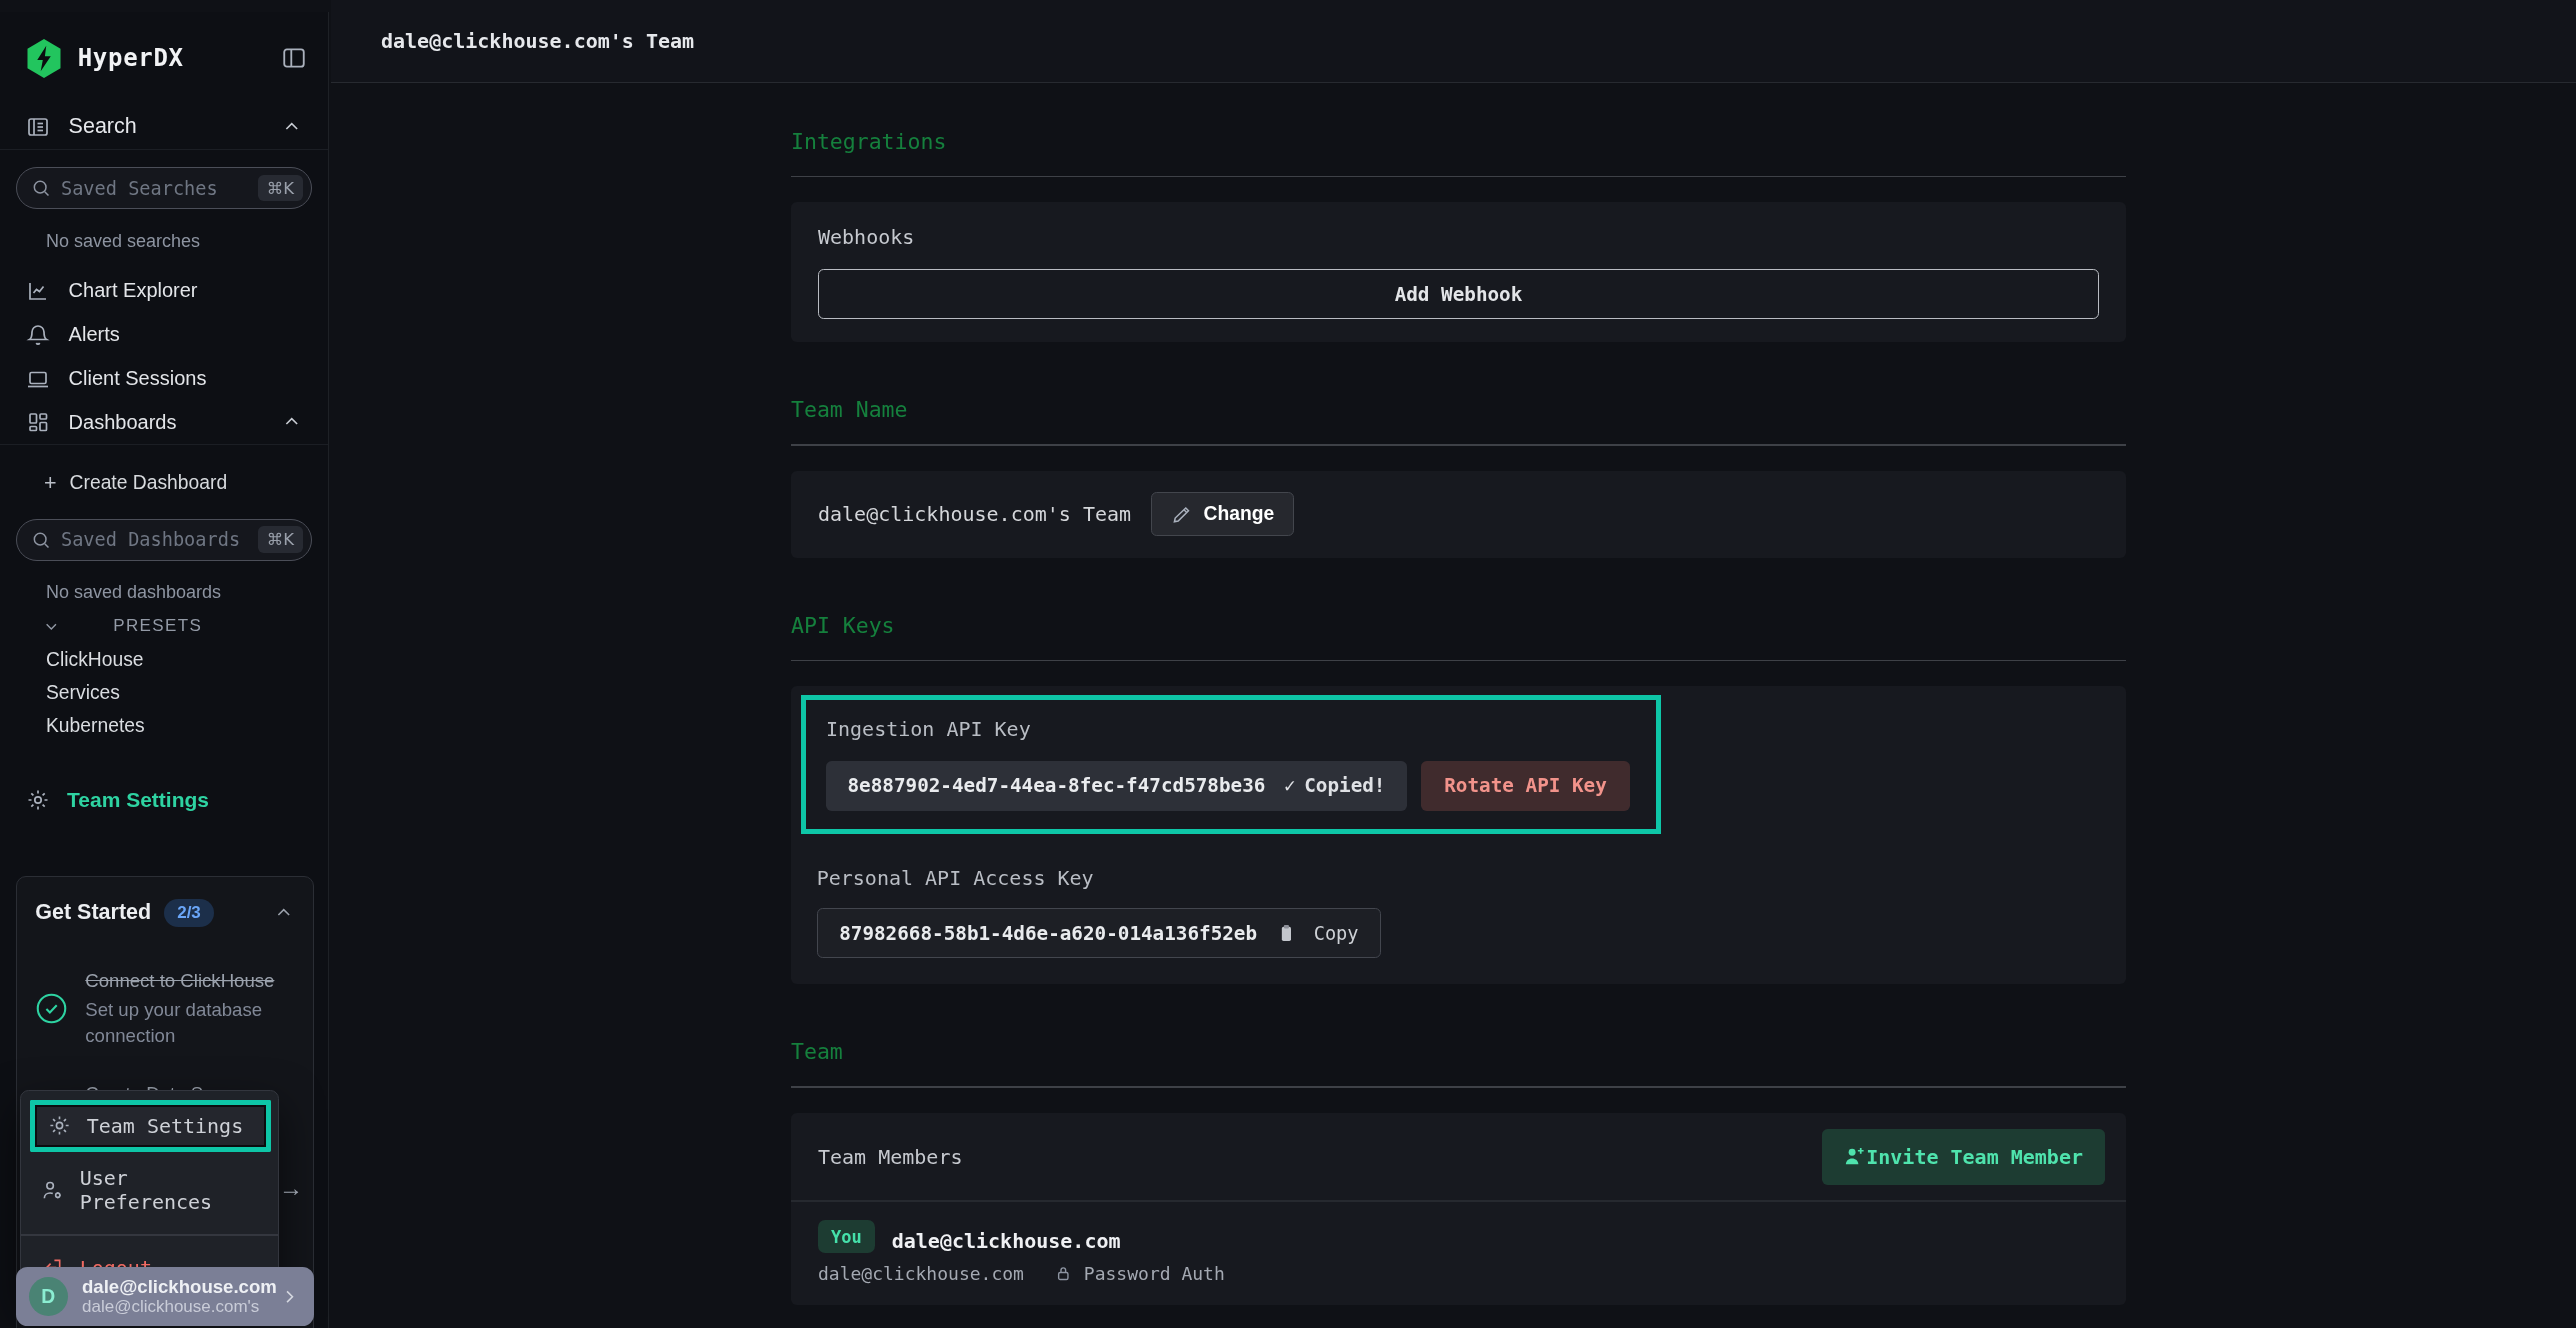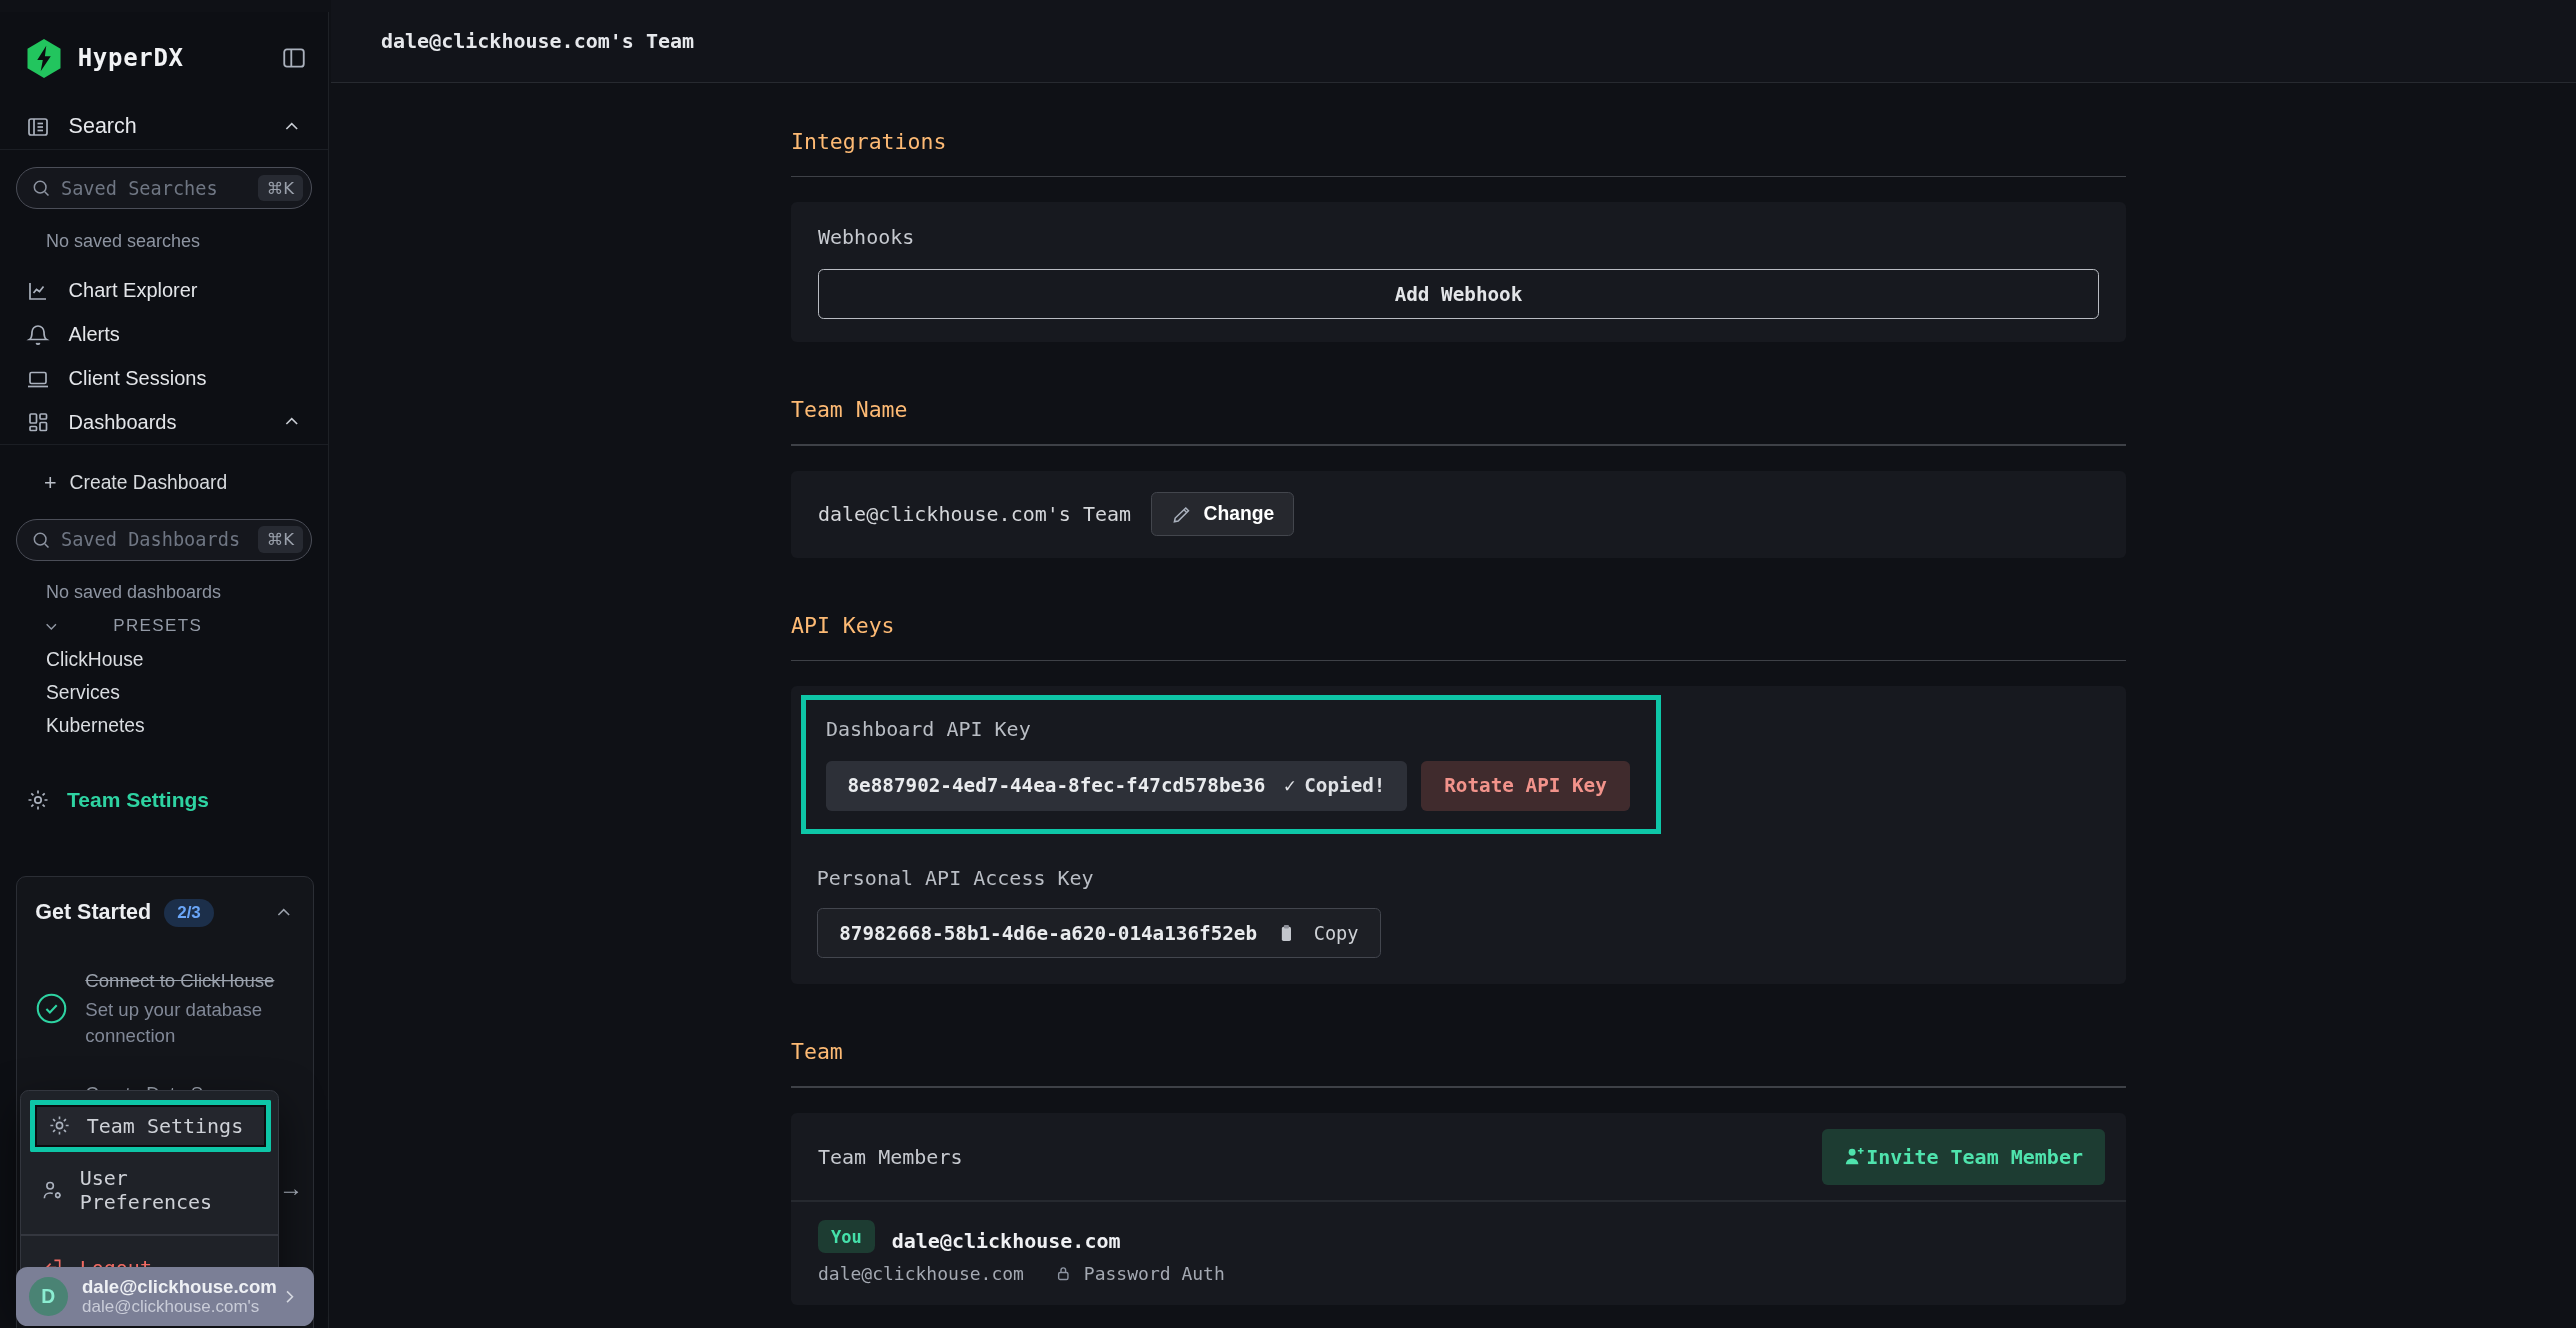--- a/index.html
+++ b/index.html
@@ -103,21 +103,21 @@
   .user-name { font-size:18.6px; font-weight:bold; color:#eef0f4; line-height:21.5px; white-space:nowrap; }
   .user-sub { font-size:17px; color:#c9ccd8; line-height:20px; white-space:nowrap; }
   .user-chev { color:#d5d8e0; }
 
   
   .main { position:absolute; left:331px; top:0; right:0; bottom:0; }
   .topbar { height:83px; background:#12141a; border-bottom:1.4px solid #272a30; display:flex; align-items:center; padding-left:50px; }
   .topbar-title { font-family:"DejaVu Sans Mono",monospace; font-weight:bold; font-size:20px; color:#e6e8ec; }
 
   .content { margin-left:460px; width:1335px; }
-  .section-label { font-family:"DejaVu Sans Mono",monospace; font-size:21.5px; color:#fdba74; line-height:29px; margin-top:53px; }
+  .section-label { font-family:"DejaVu Sans Mono",monospace; font-size:21.5px; color:#15803d; line-height:29px; margin-top:53px; }
   .section-label.first { margin-top:44px; }
   .rule { height:1.4px; background:#3e4147; margin-top:20px; border:none; }
   .card { background:#17191f; border-radius:5.7px; margin-top:25px; }
 
   
   .card-pad { padding:23px 27px; }
   .card-title { font-family:"DejaVu Sans Mono",monospace; font-size:20px; color:#c6c9cf; }
   .add-webhook-btn {
     margin-top:20px; height:50px; width:100%; background:transparent;
     border:1.4px solid #b9bcc2; border-radius:5.7px; color:#e3e5e8; cursor:pointer;
@@ -432,21 +432,21 @@
             <span>Change</span>
           </button>
         </div>
       </div>
 
       <div class="section-label mono">API Keys</div>
       <hr class="rule">
       <div class="card api-card">
 
         <div class="annot-ingestion">
-          <div class="api-label">Dashboard API Key</div>
+          <div class="api-label">Ingestion API Key</div>
           <div class="key-row">
             <div class="key-chip">
               <span class="key-text">8e887902-4ed7-44ea-8fec-f47cd578be36</span>
               <span class="copied">
                 <span>✓</span>
                 <span>Copied!</span>
               </span>
             </div>
             <button class="rotate-btn">Rotate API Key</button>
           </div>

